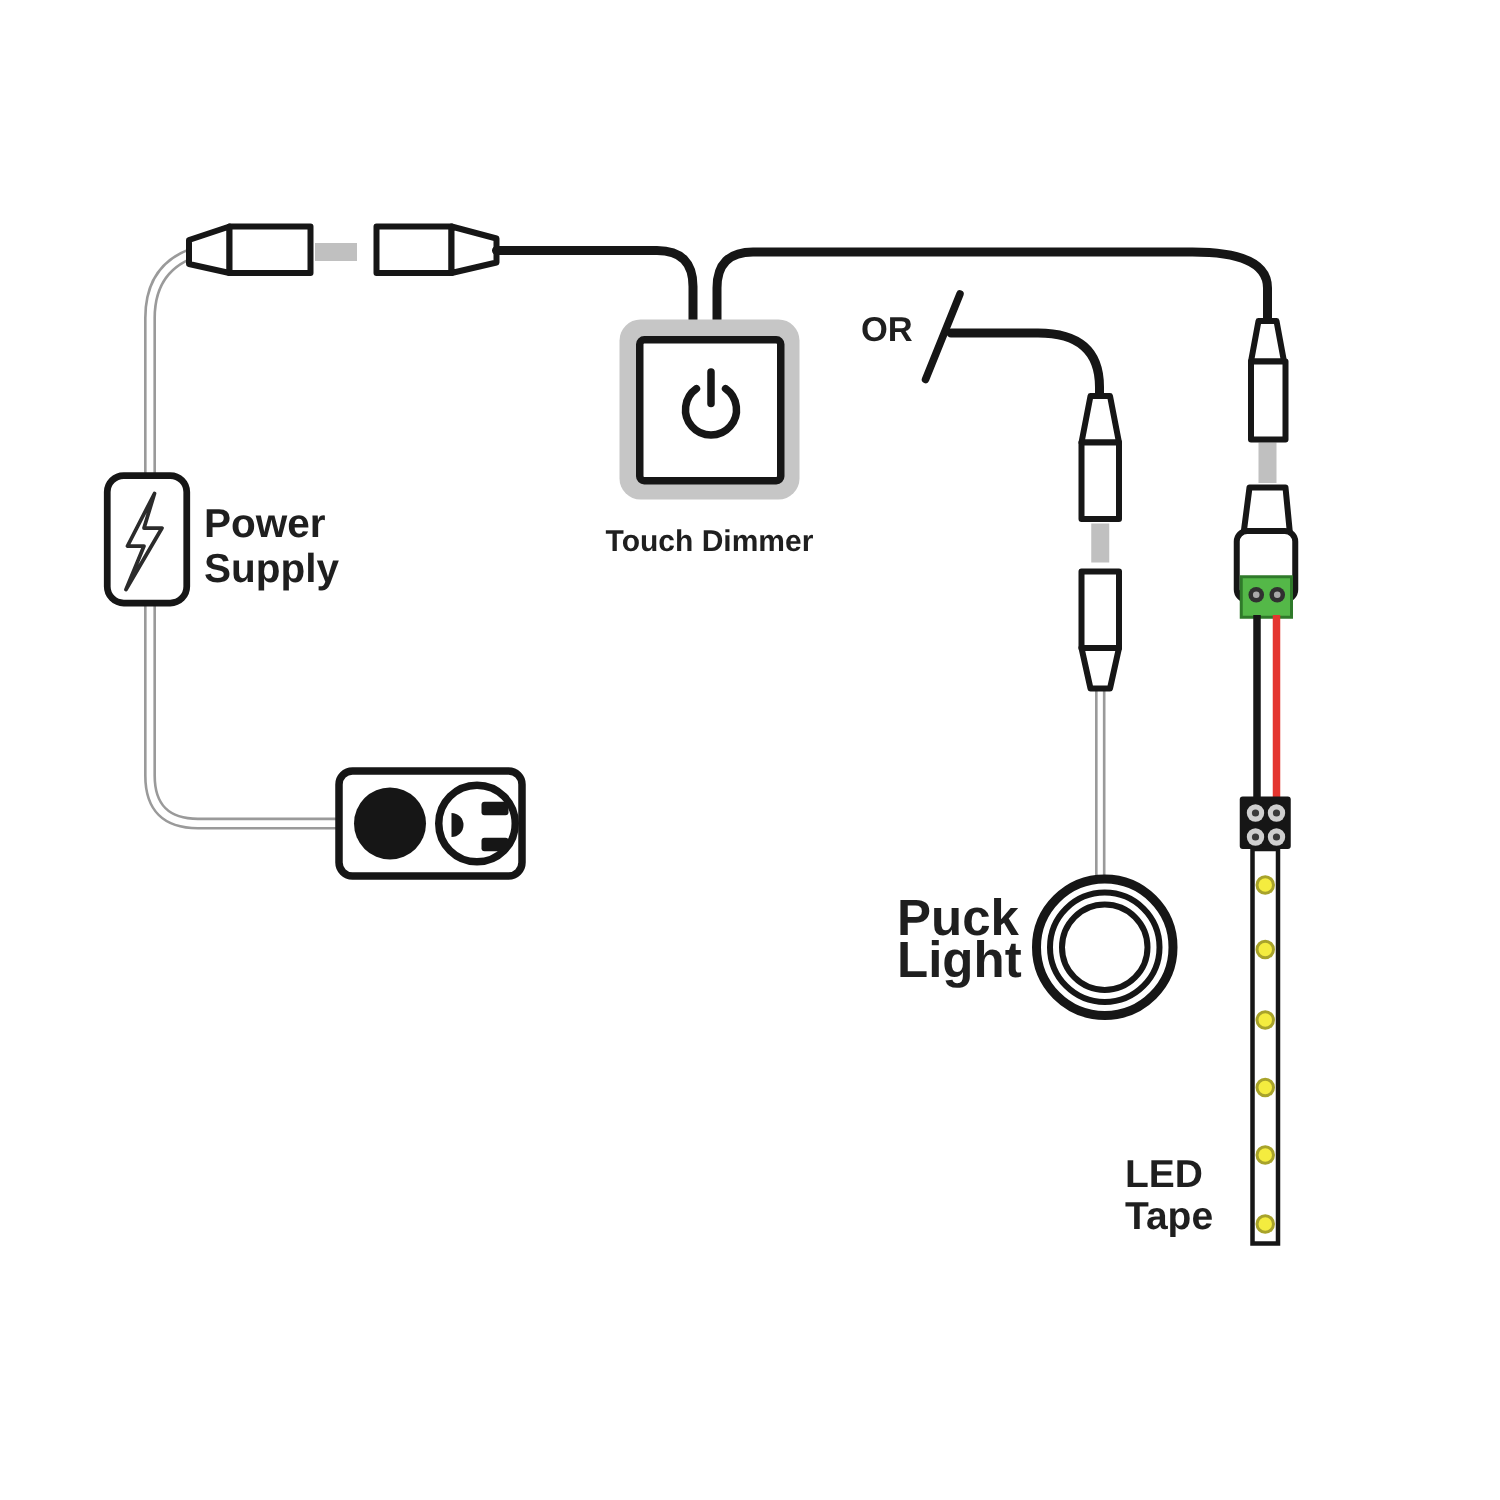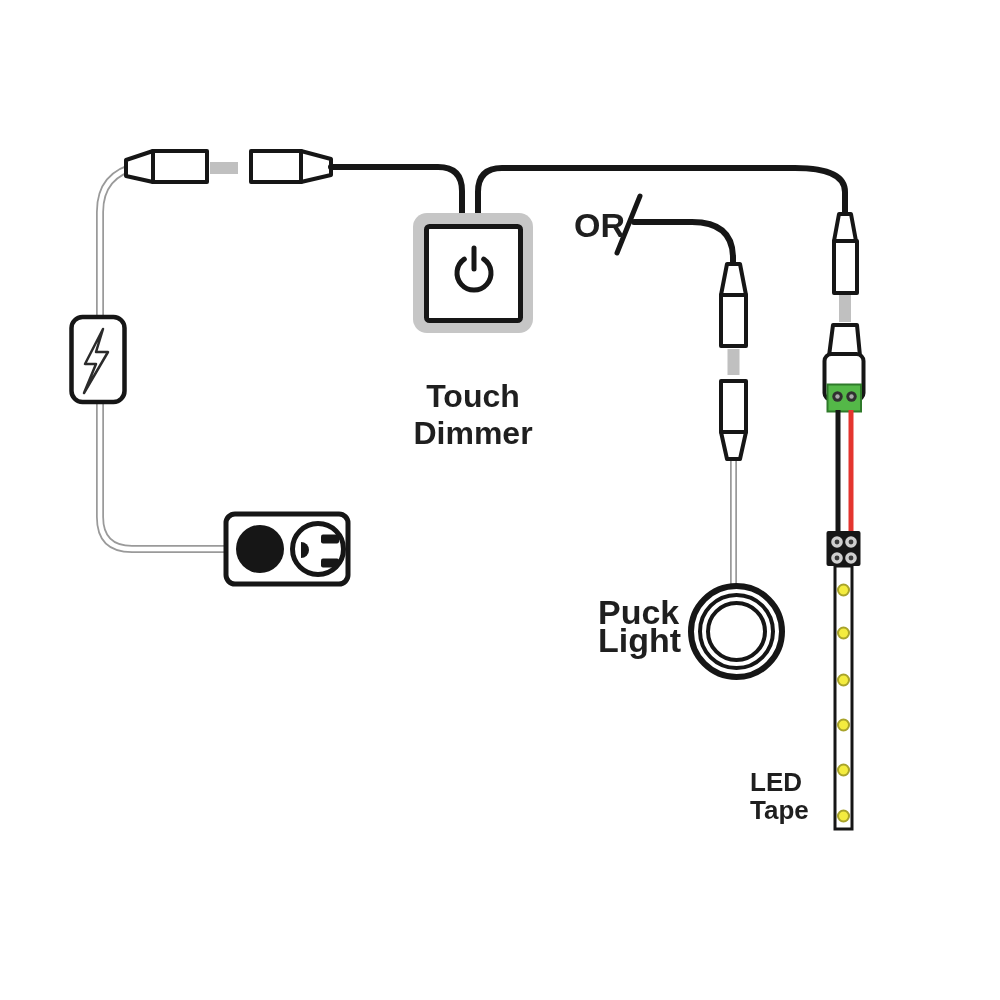--- a/index.html
+++ b/index.html
@@ -1,22 +1,22 @@
 <!DOCTYPE html>
 <html><head>
 <meta charset="utf-8">
 <style>
   html,body{margin:0;padding:0;background:#fff;}
   #stage{position:relative;width:1000px;height:1000px;background:#fff;overflow:hidden;
          font-family:"Liberation Sans",sans-serif;}
   #stage svg{position:absolute;left:0;top:0;}
   .label{position:absolute;font-weight:bold;color:#1f1f1f;white-space:pre-line;}
   .lbl-power{left:136px;top:334px;font-size:27px;line-height:30px;}
-  .lbl-dimmer{left:373px;top:350px;width:200px;text-align:center;font-size:32px;margin-top:28px;}
-  .lbl-or{left:574px;top:206px;font-size:34px;}
+  .lbl-dimmer{left:373px;top:350px;width:200px;text-align:center;font-size:20px;}
+  .lbl-or{left:574px;top:206px;font-size:23px;}
   .lbl-puck{left:598px;top:598px;width:78px;text-align:left;font-size:34px;line-height:28px;}
   .lbl-led{left:750px;top:768px;width:70px;text-align:left;font-size:26px;line-height:28px;}
   .wire{stroke:#161616;stroke-width:6;fill:none;stroke-linecap:round;}
   .wire5{stroke:#161616;stroke-width:5;fill:none;stroke-linecap:round;}
   .conn{stroke:#161616;stroke-width:4;fill:#fff;stroke-linejoin:round;}
   .cable-o{stroke:#9a9a9a;stroke-width:8;fill:none;}
   .cable-i{stroke:#fff;stroke-width:4.5;fill:none;}
   .cable-ot{stroke:#9a9a9a;stroke-width:7;fill:none;}
   .cable-it{stroke:#fff;stroke-width:3.5;fill:none;}
   .blk{fill:#161616;}
@@ -114,19 +114,21 @@
       <rect x="835" y="566" width="17" height="263" fill="#fff" stroke="#161616" stroke-width="3"></rect>
       <circle class="led-dot" cx="843.5" cy="590" r="5.5" fill="#f4ec3f"></circle>
       <circle class="led-dot" cx="843.5" cy="633" r="5.5" fill="#f4ec3f"></circle>
       <circle class="led-dot" cx="843.5" cy="680" r="5.5" fill="#f4ec3f"></circle>
       <circle class="led-dot" cx="843.5" cy="725" r="5.5" fill="#f4ec3f"></circle>
       <circle class="led-dot" cx="843.5" cy="770" r="5.5" fill="#f4ec3f"></circle>
       <circle class="led-dot" cx="843.5" cy="816" r="5.5" fill="#f4ec3f"></circle>
     </g>
   </svg>
 
+  <div class="label lbl-power">Power
+Supply</div>
   <div class="label lbl-dimmer">Touch Dimmer</div>
   <div class="label lbl-or">OR</div>
   <div class="label lbl-puck">Puck
 Light</div>
   <div class="label lbl-led">LED
 Tape</div>
 </div>
 
 </body></html>

